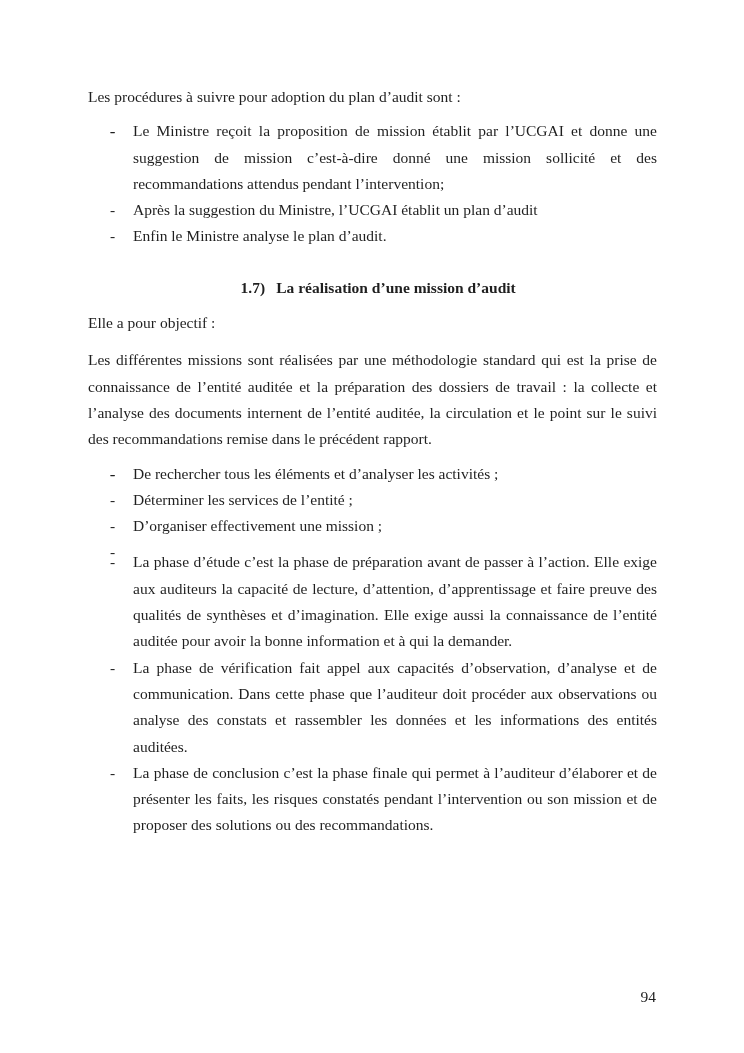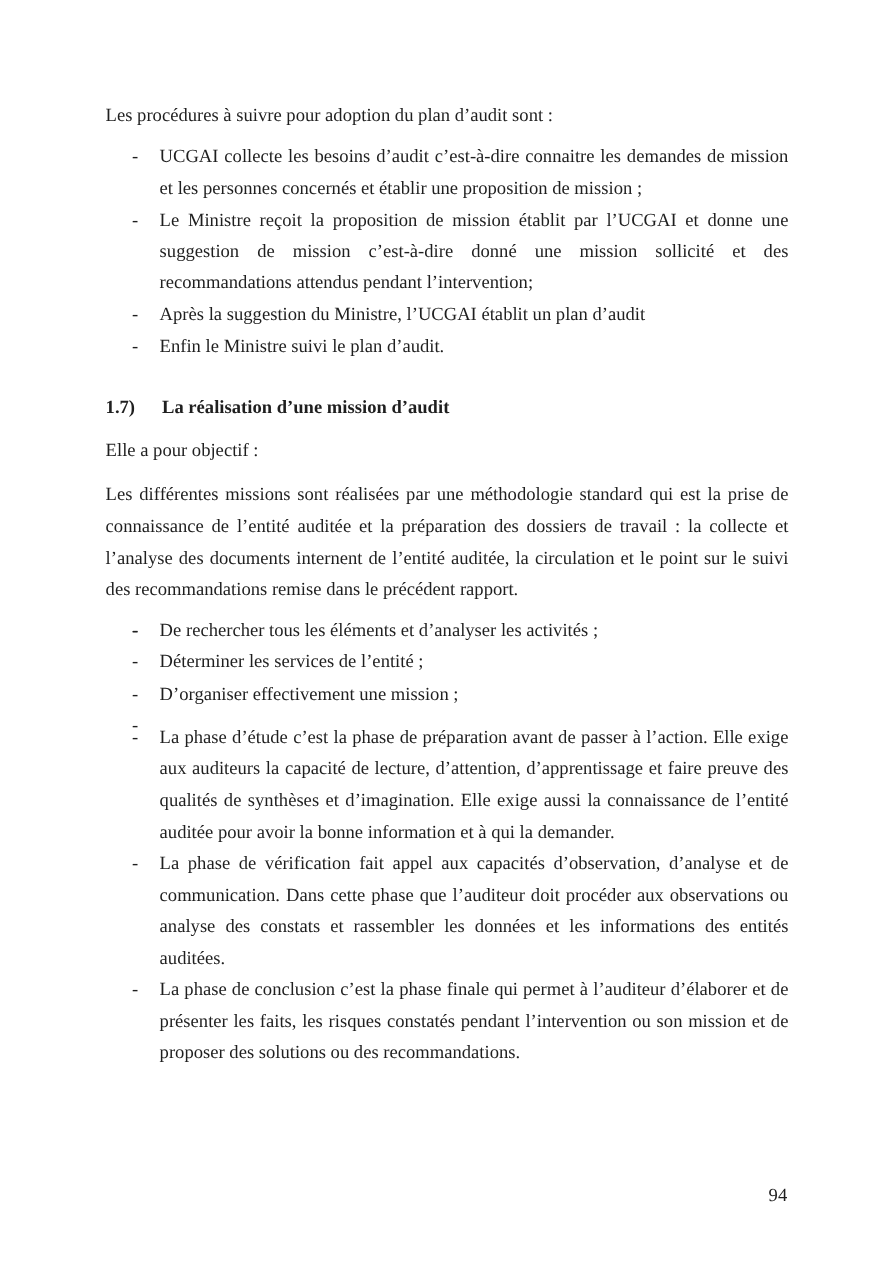--- a/index.html
+++ b/index.html
@@ -30,20 +30,21 @@
     text-align: justify;
   }
   .marker {
     position: absolute;
     left: 22px;
     top: 0;
   }
   .heading {
     margin-top: 25px;
     font-weight: bold;
+    text-align: center;
   }
   .hnum { display: inline-block; width: 47px; }
   .mt-sm  { margin-top: 7px; }
   .mt-md  { margin-top: 9px; }
   .mt-md2 { margin-top: 10px; }
   .mt-lg  { margin-top: 11px; }
   .page-number {
     position: absolute;
     top: 986px;
     right: 88px;
@@ -55,33 +56,32 @@
 <body>
 
 <div class="page">
   <div class="content">
 
     <p class="para">Les procédures à suivre pour adoption du plan d’audit sont :</p>
 
     <div class="list">
       <div class="li">
         <span class="marker">-</span>
-        <span>UCGAI collecte les besoins d’audit c’est-à-dire connaitre les demandes de mission et les personnes concernés et établir une proposition de mission ;</span>
       </div>
       <div class="li">
         <span class="marker">-</span>
         <span>Le Ministre reçoit la proposition de mission établit par l’UCGAI et donne une suggestion de mission c’est-à-dire donné une mission sollicité et des recommandations attendus pendant l’intervention;</span>
       </div>
       <div class="li">
         <span class="marker">-</span>
         <span>Après la suggestion du Ministre, l’UCGAI établit un plan d’audit</span>
       </div>
       <div class="li">
         <span class="marker">-</span>
-        <span>Enfin le Ministre suivi le plan d’audit.</span>
+        <span>Enfin le Ministre analyse le plan d’audit.</span>
       </div>
     </div>
 
     <div class="heading">
       <span class="hnum">1.7)</span><span>La réalisation d’une mission d’audit</span>
     </div>
 
     <p class="para mt-md">Elle a pour objectif :</p>
 
     <p class="para mt-lg">Les différentes missions sont réalisées par une méthodologie standard qui est la prise de connaissance de l’entité auditée et la préparation des dossiers de travail : la collecte et l’analyse des documents internent de l’entité auditée, la circulation et le point sur le suivi des recommandations remise dans le précédent rapport.</p>

